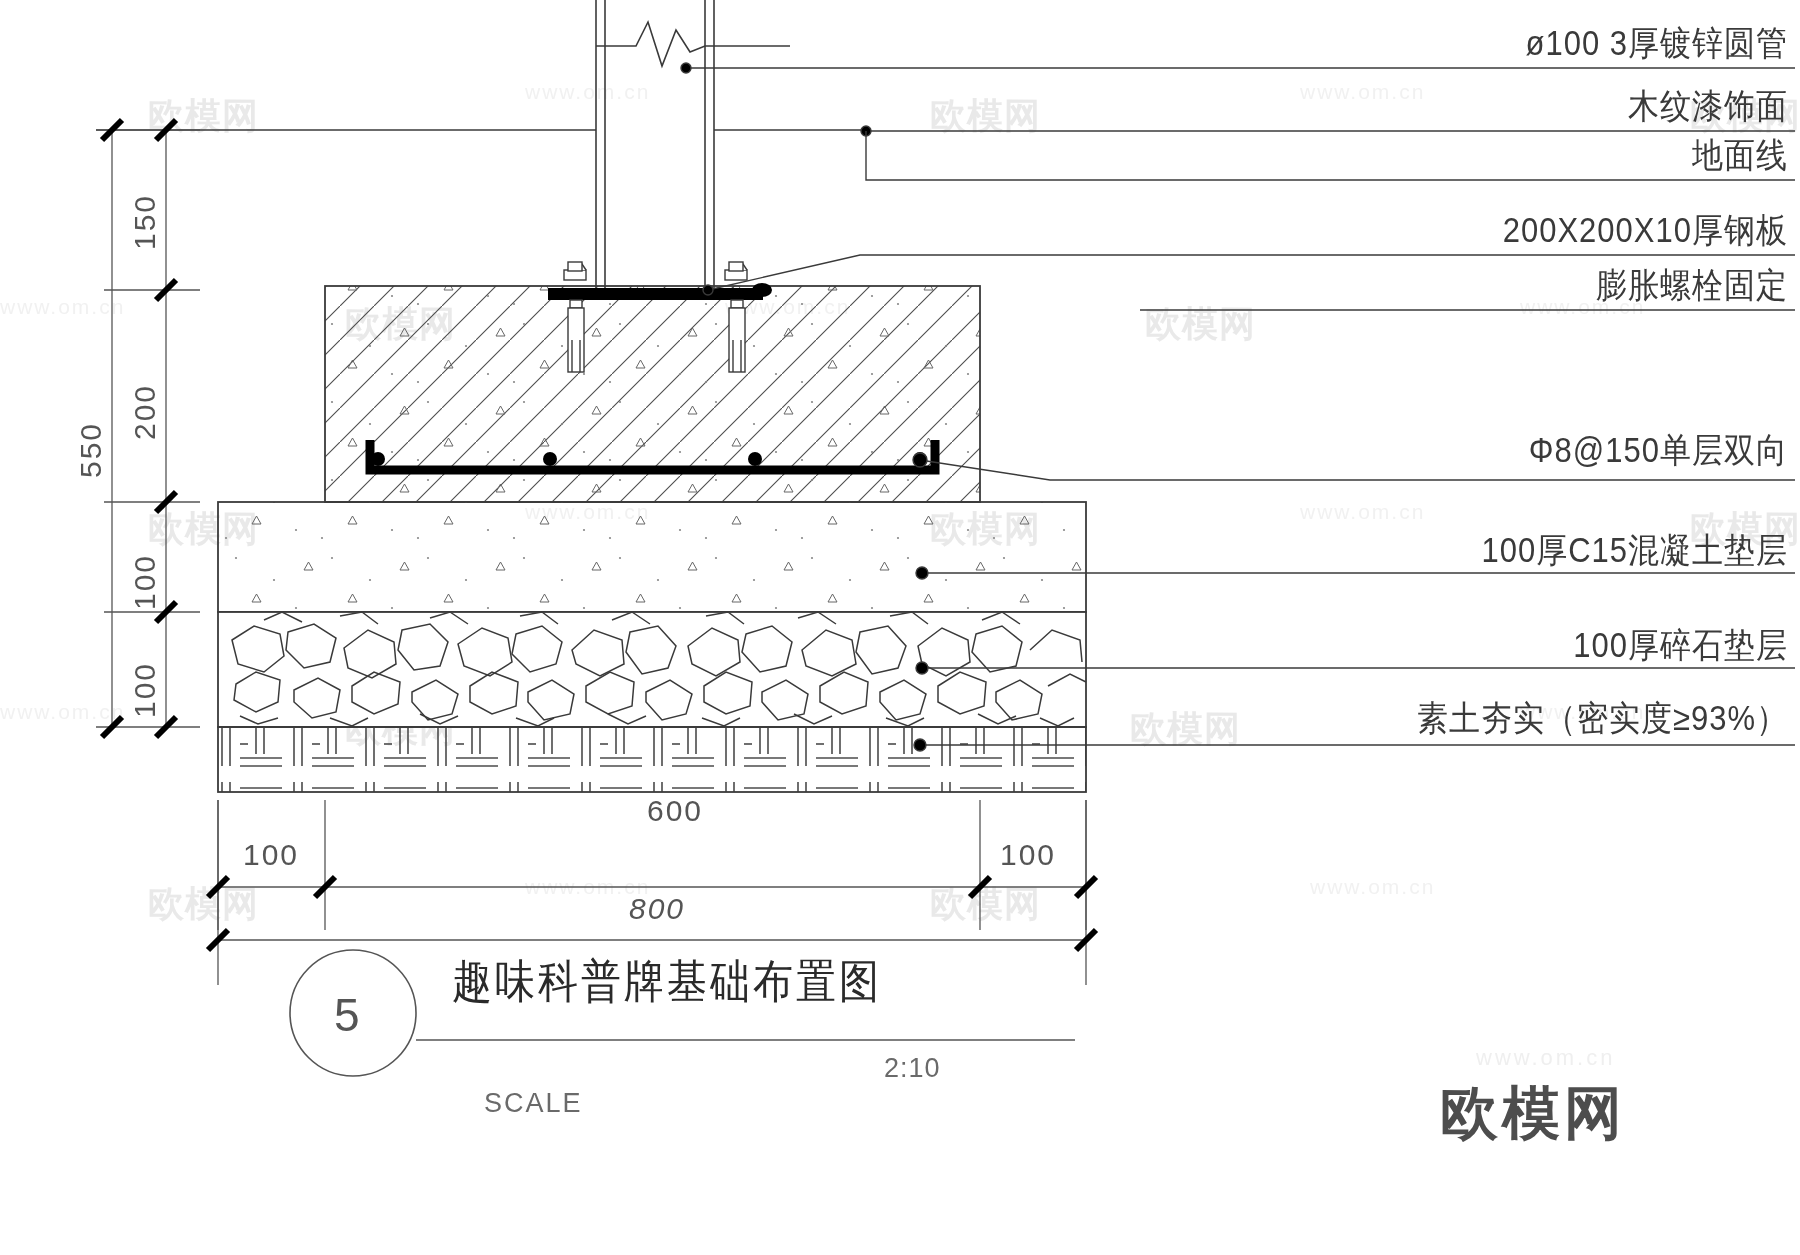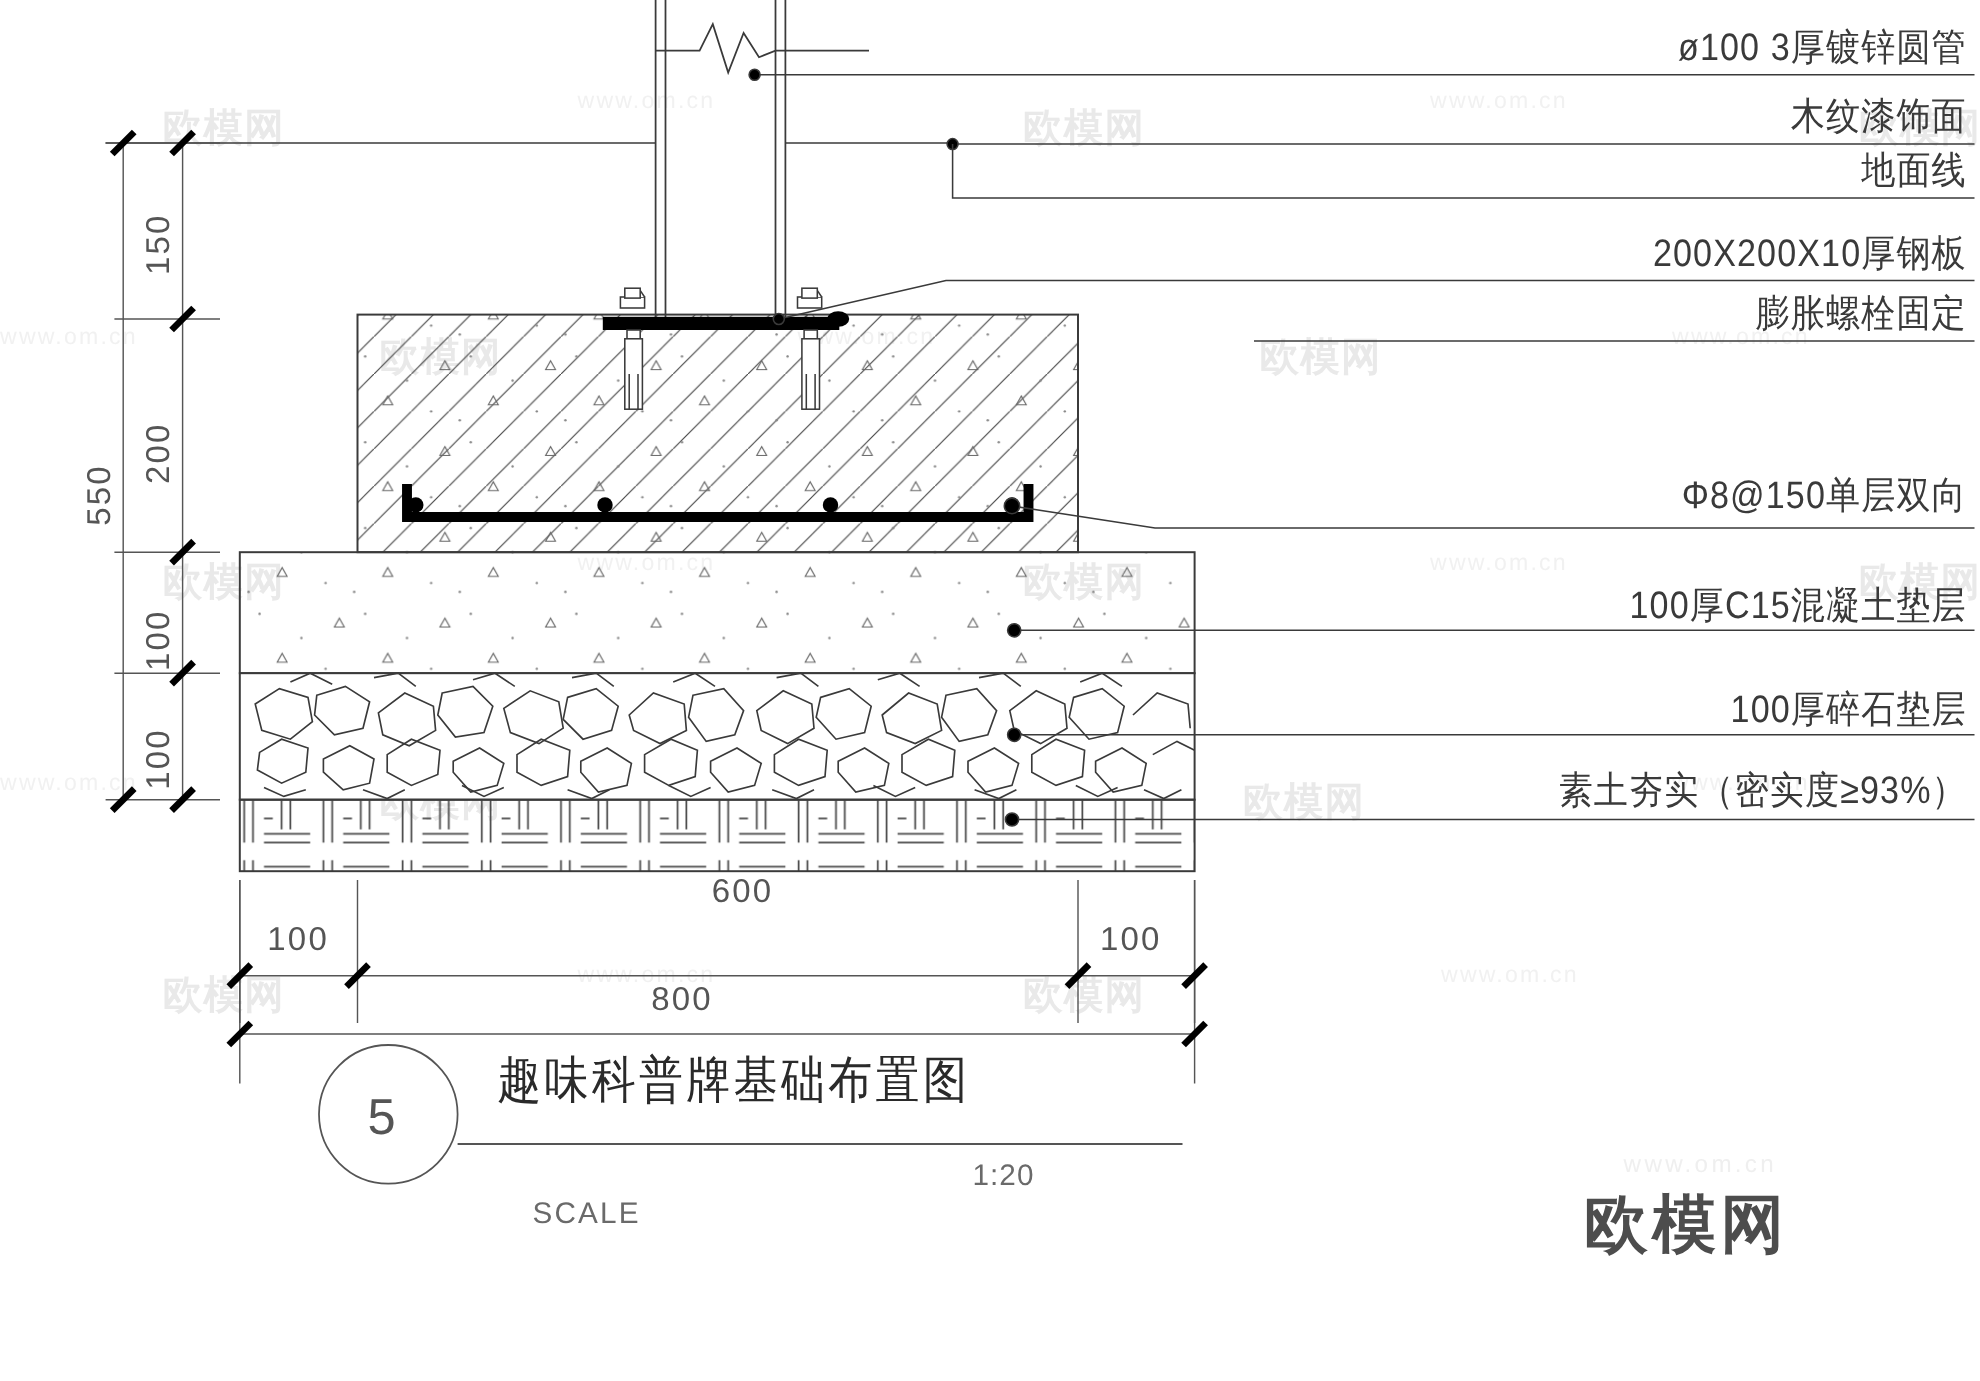--- a/index.html
+++ b/index.html
@@ -371,23 +371,23 @@
 
   <div class="dim vert" style="left:128px;top:250px;">150</div>
   <div class="dim vert" style="left:128px;top:440px;">200</div>
   <div class="dim vert" style="left:128px;top:610px;">100</div>
   <div class="dim vert" style="left:128px;top:718px;">100</div>
   <div class="dim vert" style="left:74px;top:478px;">550</div>
 
   <div class="dim" style="left:243px;top:838px;">100</div>
   <div class="dim" style="left:613px;top:794px;margin-left:34px;">600</div>
   <div class="dim" style="left:1000px;top:838px;">100</div>
-  <div class="dim" style="left:592px;top:892px;">800</div>
+  <div class="dim" style="left:629px;top:892px;font-style:italic;">800</div>
 
   <div class="detail-num" style="left:334px;top:988px;">5</div>
   <div class="title-main" style="left:452px;top:958px;">趣味科普牌基础布置图</div>
   <div class="title-scale-label" style="left:484px;top:1088px;">SCALE</div>
-  <div class="title-scale-val" style="left:884px;top:1053px;">1:20</div>
+  <div class="title-scale-val" style="left:884px;top:1053px;">2:10</div>
 
   <div class="brand-url" style="left:1476px;top:1045px;">www.om.cn</div>
   <div class="brand" style="left:1440px;top:1075px;">欧模网</div>
 
 </div>
 
 </body></html>

